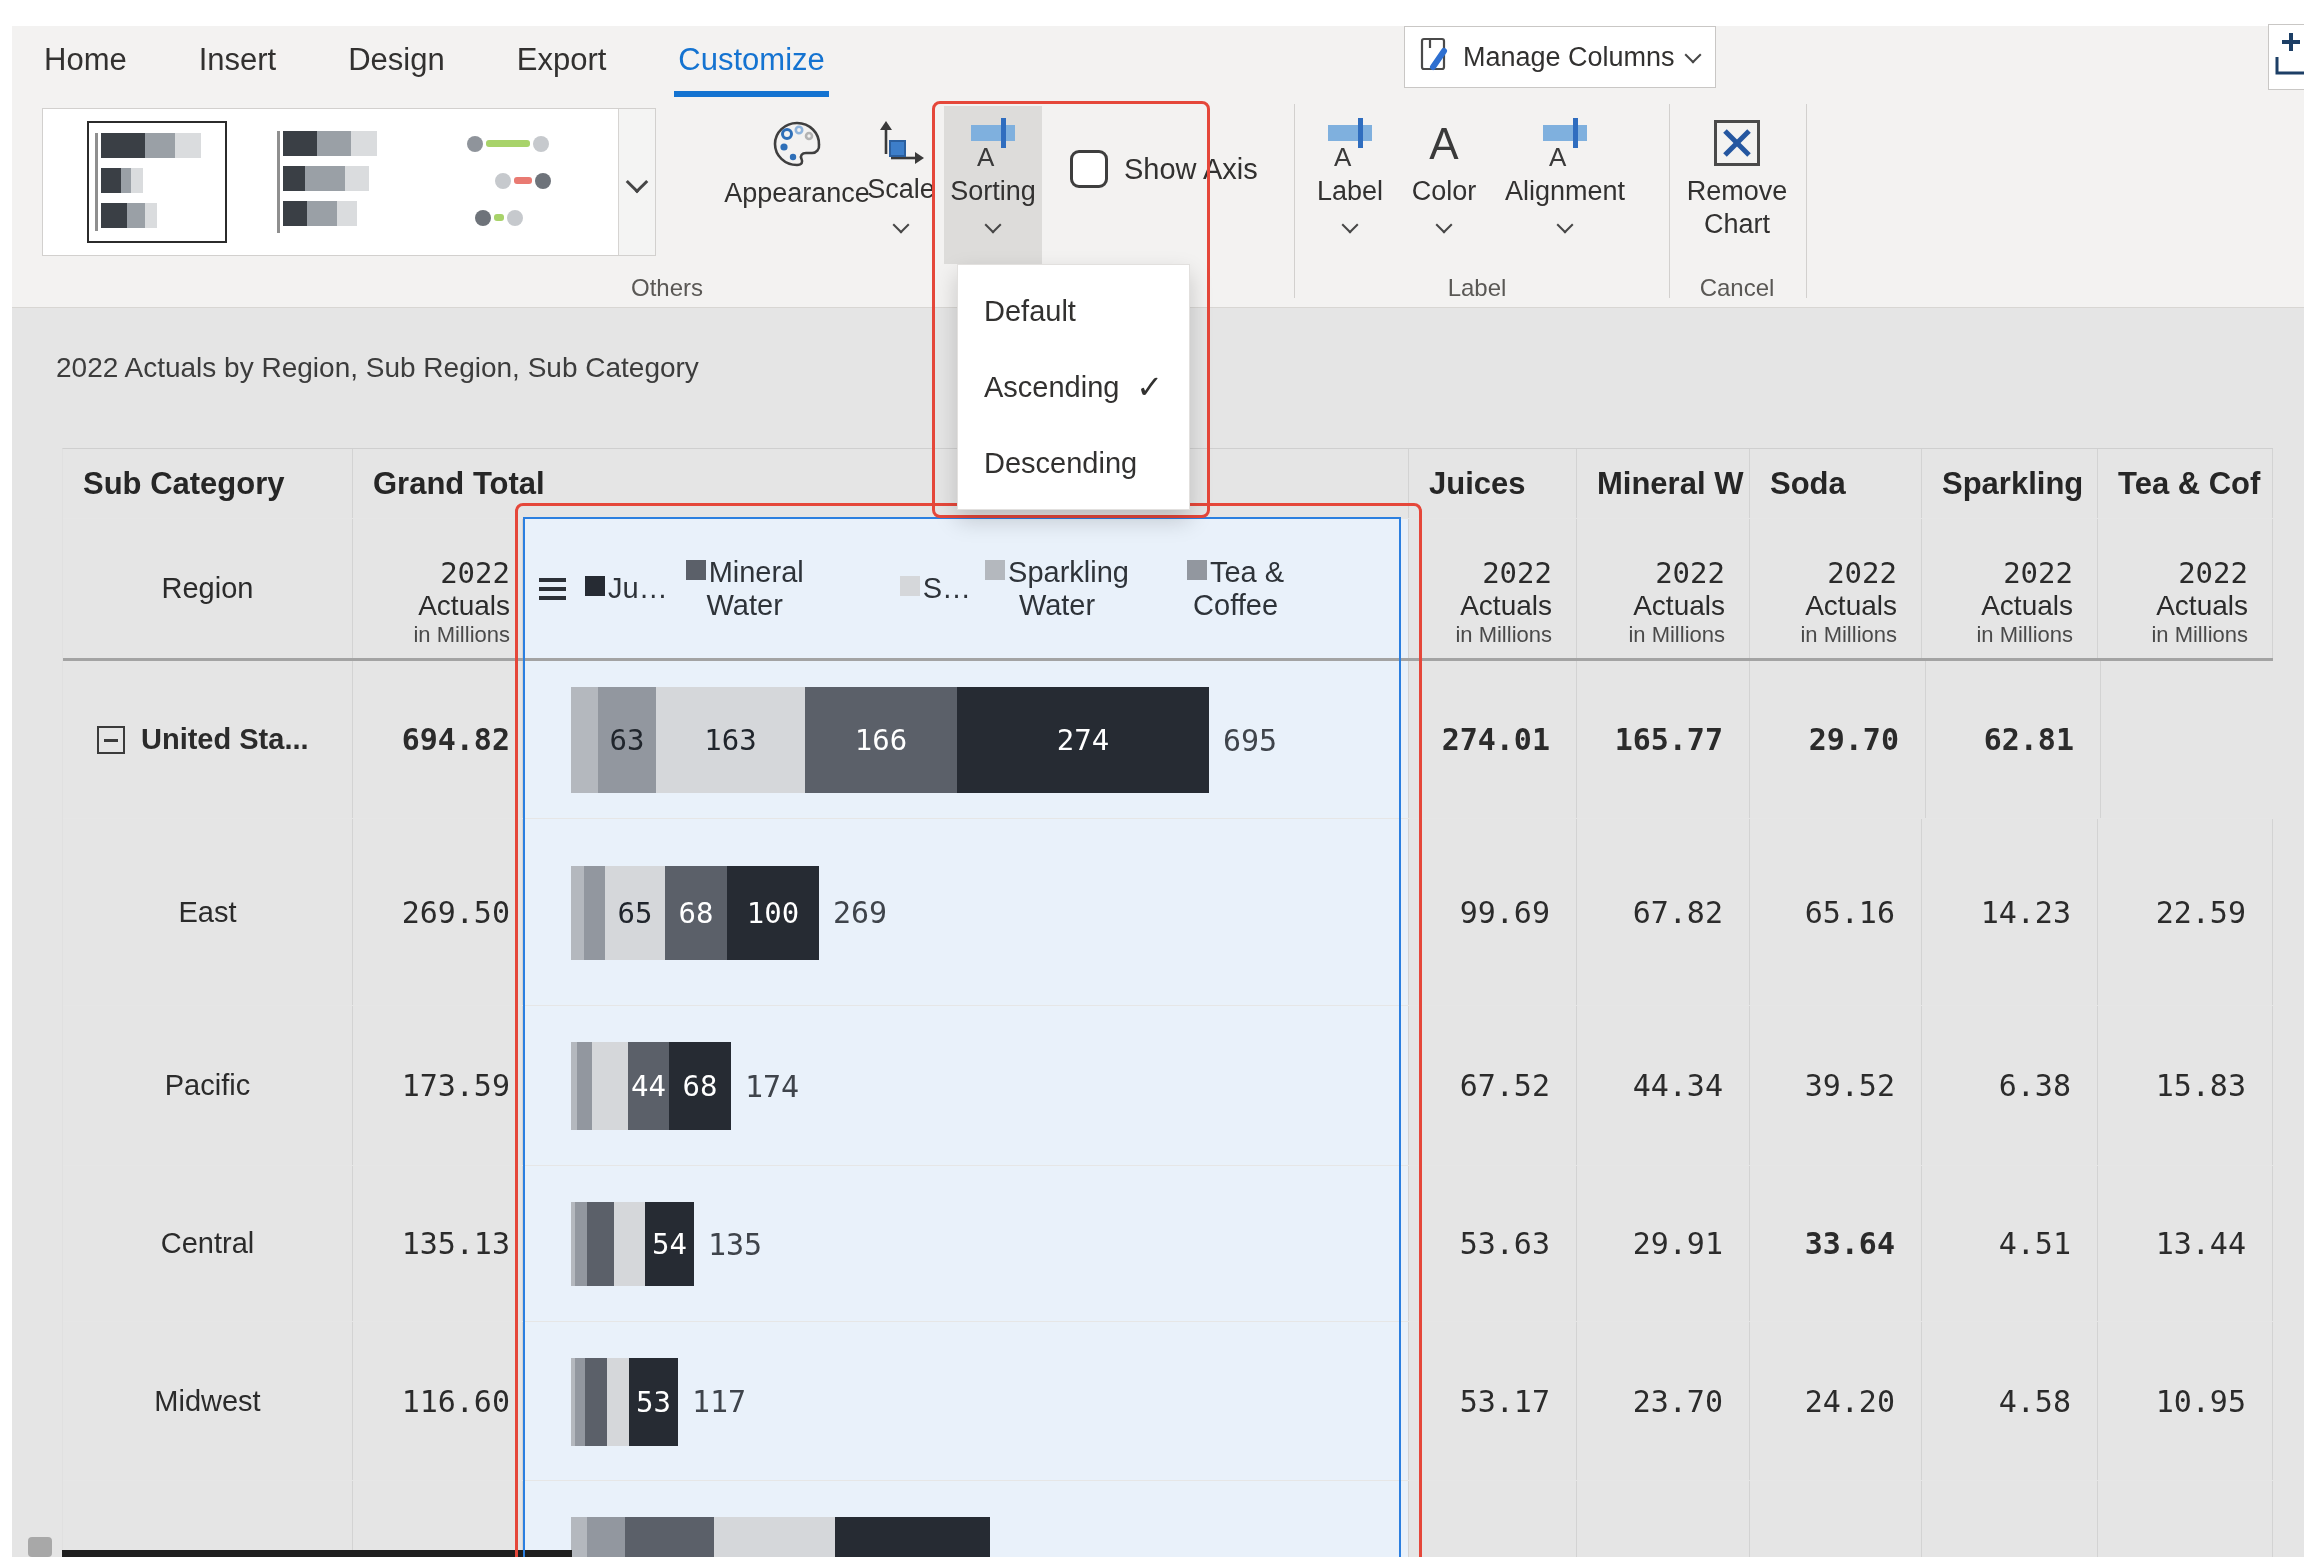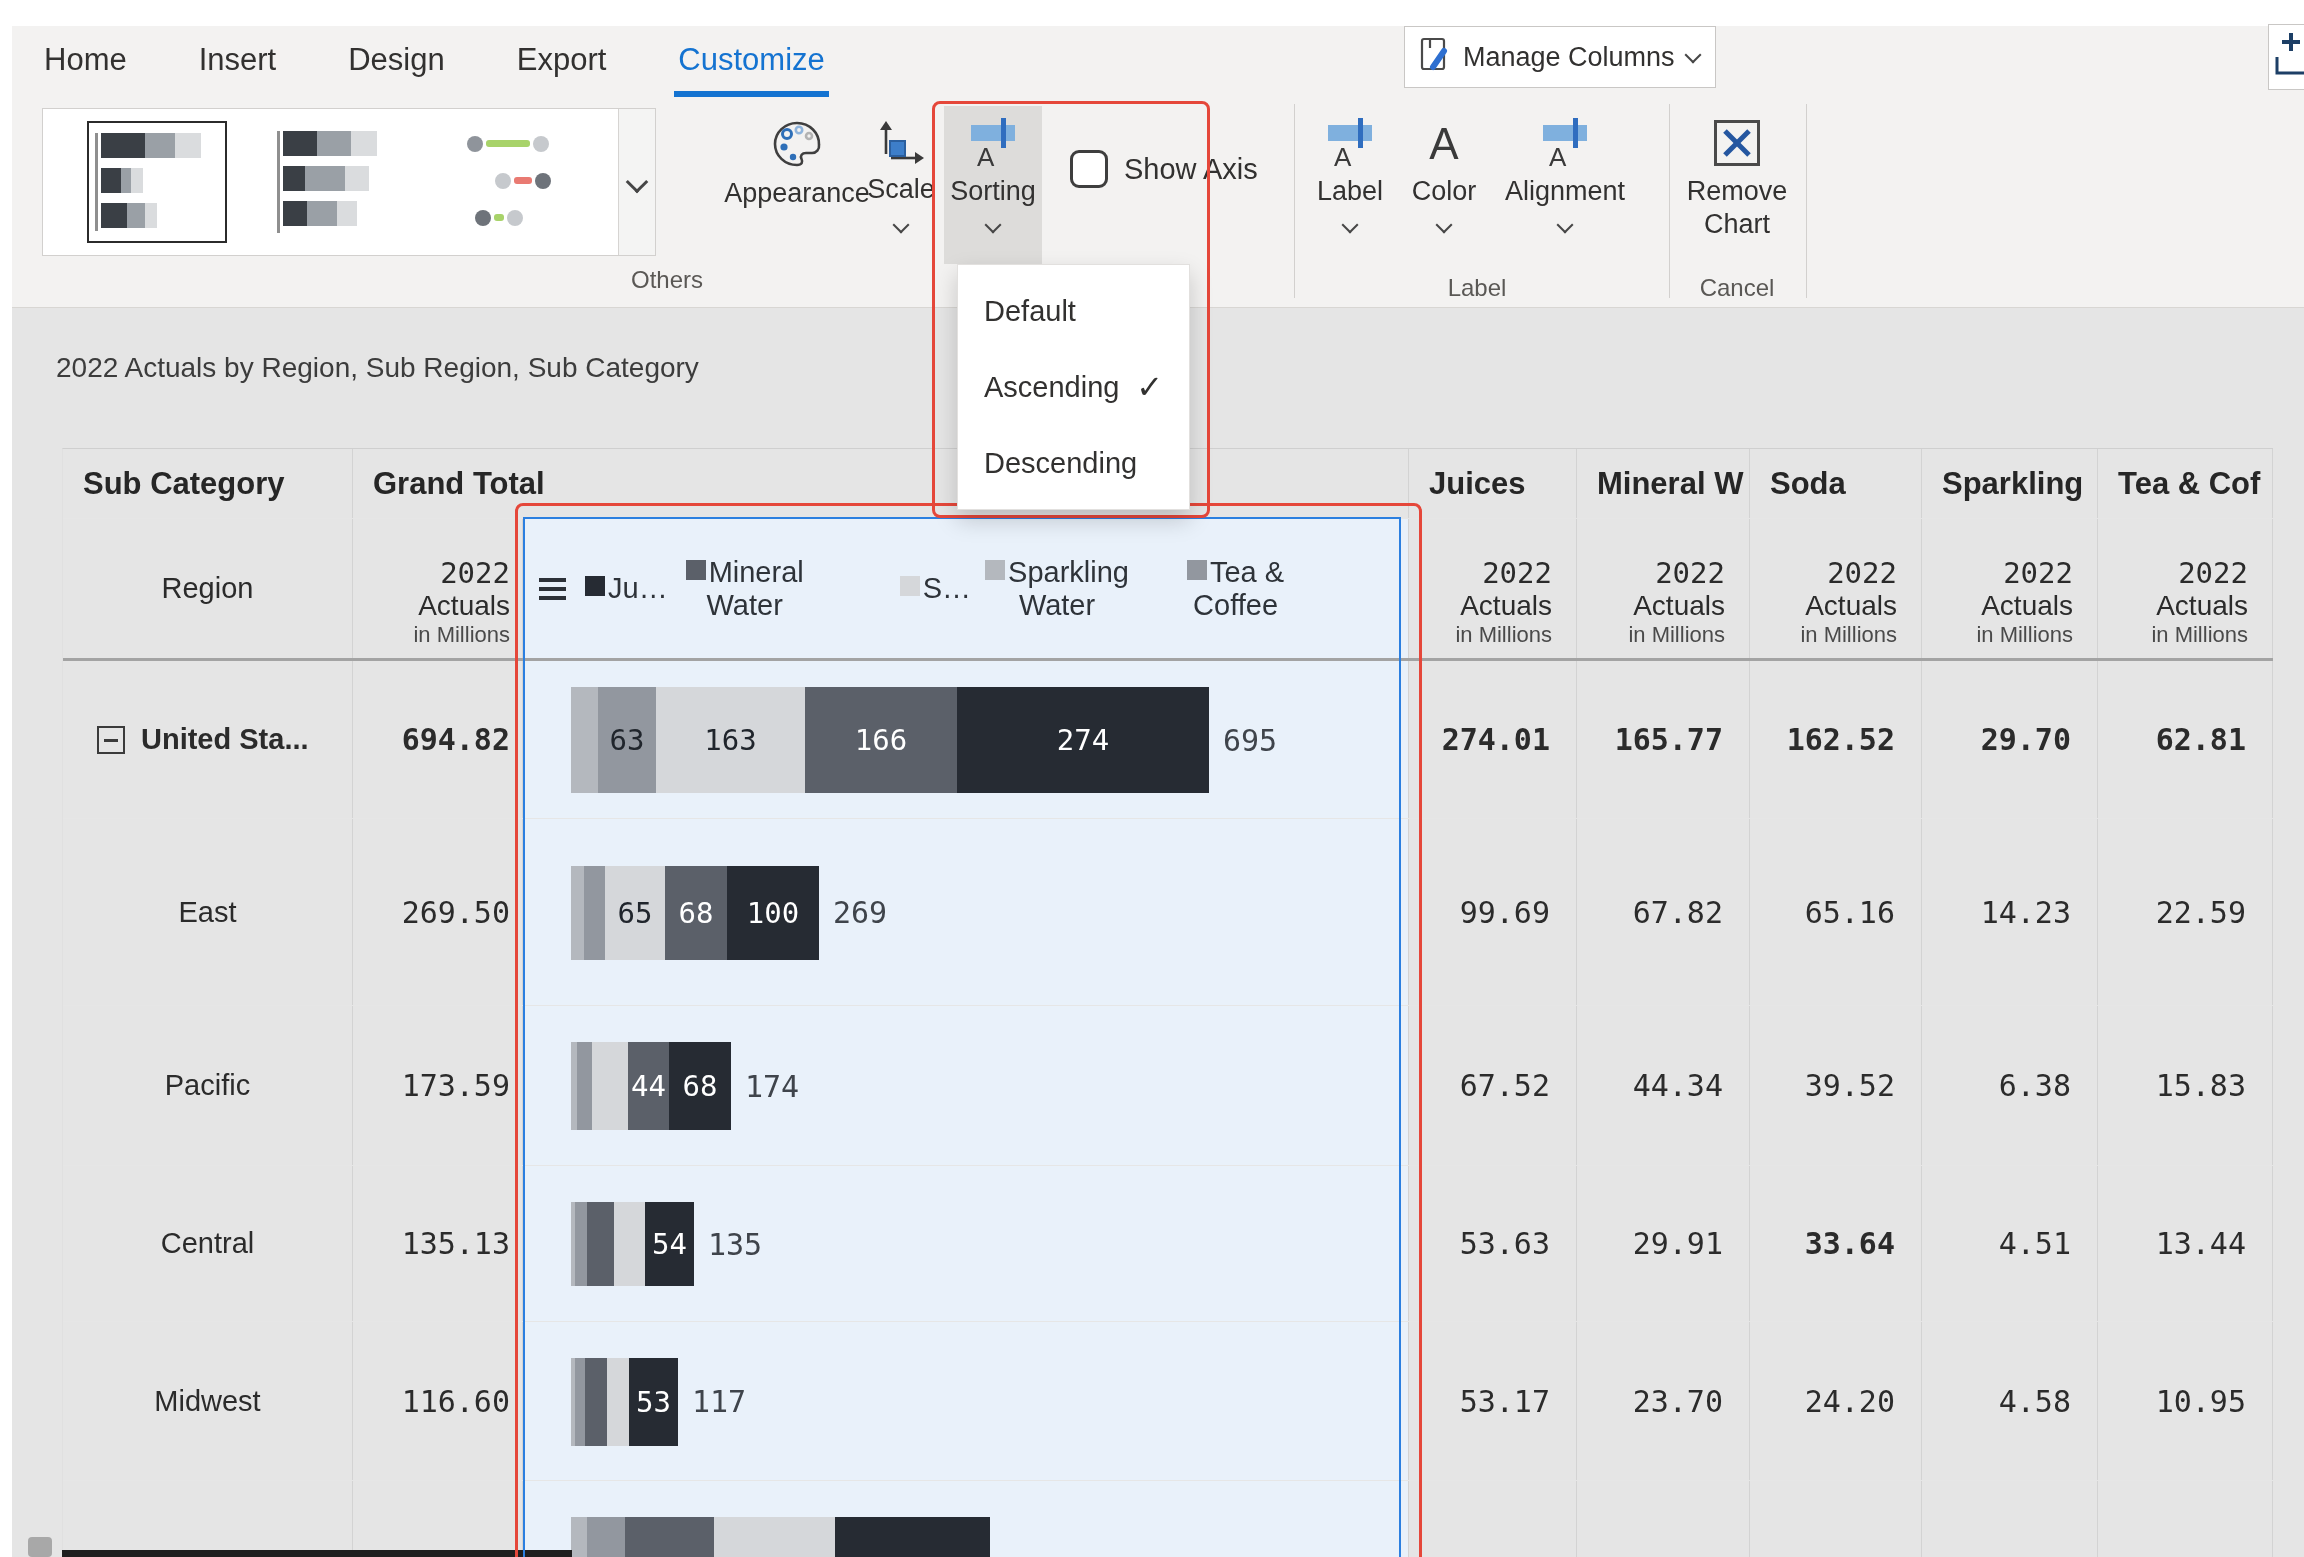--- a/index.html
+++ b/index.html
@@ -257,21 +257,21 @@
     <div class="vdiv" style="left:1657px"></div>
 
     <div class="rbtn" style="left:1660px;top:120px;width:130px;">
       <span class="xicon"></span>
       <span class="rlabel" style="margin-top:10px">Remove</span>
       <span class="rlabel" style="margin-top:2px">Chart</span>
     </div>
 
     <div class="vdiv" style="left:1794px"></div>
 
-    <div class="grouplabel" style="left:590px;top:266px;width:130px;">Others</div>
+    <div class="grouplabel" style="left:590px;top:274px;width:130px;">Others</div>
     <div class="grouplabel" style="left:1400px;top:274px;width:130px;">Label</div>
     <div class="grouplabel" style="left:1660px;top:274px;width:130px;">Cancel</div>
   </div>
 
   <div class="dropdown" id="sort-menu">
       <div class="dd-item">
         <span>Default</span>
       </div>
       <div class="dd-item">
         <span>Ascending</span>
@@ -380,21 +380,20 @@
             <div class="seg mono" style="width: 27px; background: rgb(180, 184, 190); color: rgb(255, 255, 255);"></div>
             <div class="seg mono" style="width: 58px; background: rgb(146, 151, 159); color: rgb(32, 37, 44);">63</div>
             <div class="seg mono" style="width: 149px; background: rgb(213, 215, 218); color: rgb(32, 37, 44);">163</div>
             <div class="seg mono" style="width: 152px; background: rgb(91, 96, 105); color: rgb(255, 255, 255);">166</div>
             <div class="seg mono" style="width: 252px; background: rgb(38, 43, 51); color: rgb(255, 255, 255);">274</div>
             <div class="bartotal mono">695</div>
           </div>
         </div>
         <div class="tcell num mono" style="width: 168px; padding-right: 26px; font-weight: 700; text-align: right;">274.01</div>
         <div class="tcell num mono" style="width: 173px; padding-right: 26px; font-weight: 700;">165.77</div>
-        <div class="tcell num mono" style="width: 172px; padding-right: 26px; font-weight: 700;">162.52</div>
         <div class="tcell num mono" style="width: 176px; padding-right: 26px; font-weight: 700;">29.70</div>
         <div class="tcell num mono" style="width: 175px; padding-right: 26px; font-weight: 700;">62.81</div>
       </div>
       <div class="trow" style="height: 187px;">
         <div class="tcell rowlabel" style="width: 290px; font-weight: 400;">East</div>
         <div class="tcell num mono" style="width: 170px; padding-right: 12px; font-weight: 400;">269.50</div>
         <div class="tcell chartcell" style="width: 886px;">
           <div class="bar" style="height: 94px; top: 46.5px;">
             <div class="seg mono" style="width: 13px; background: rgb(180, 184, 190); color: rgb(255, 255, 255);"></div>
             <div class="seg mono" style="width: 21px; background: rgb(146, 151, 159); color: rgb(255, 255, 255);"></div>

